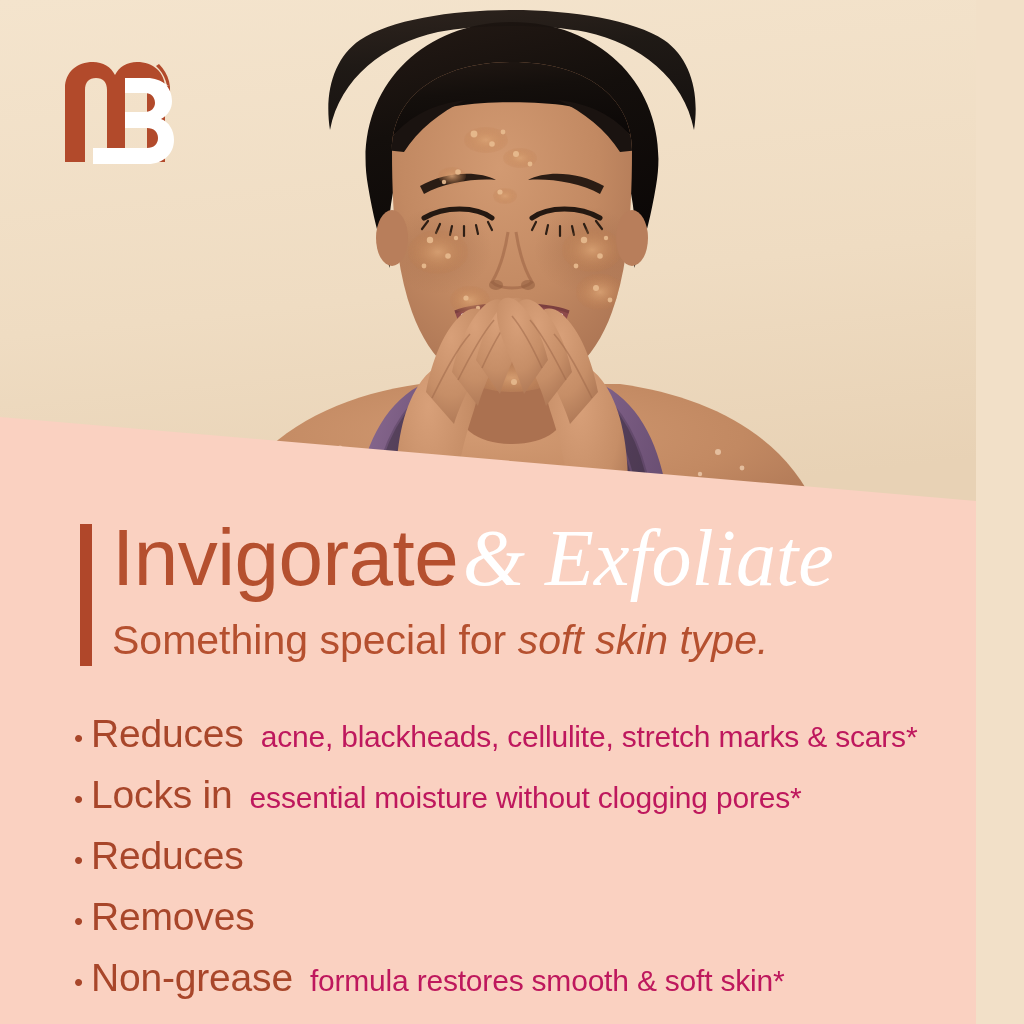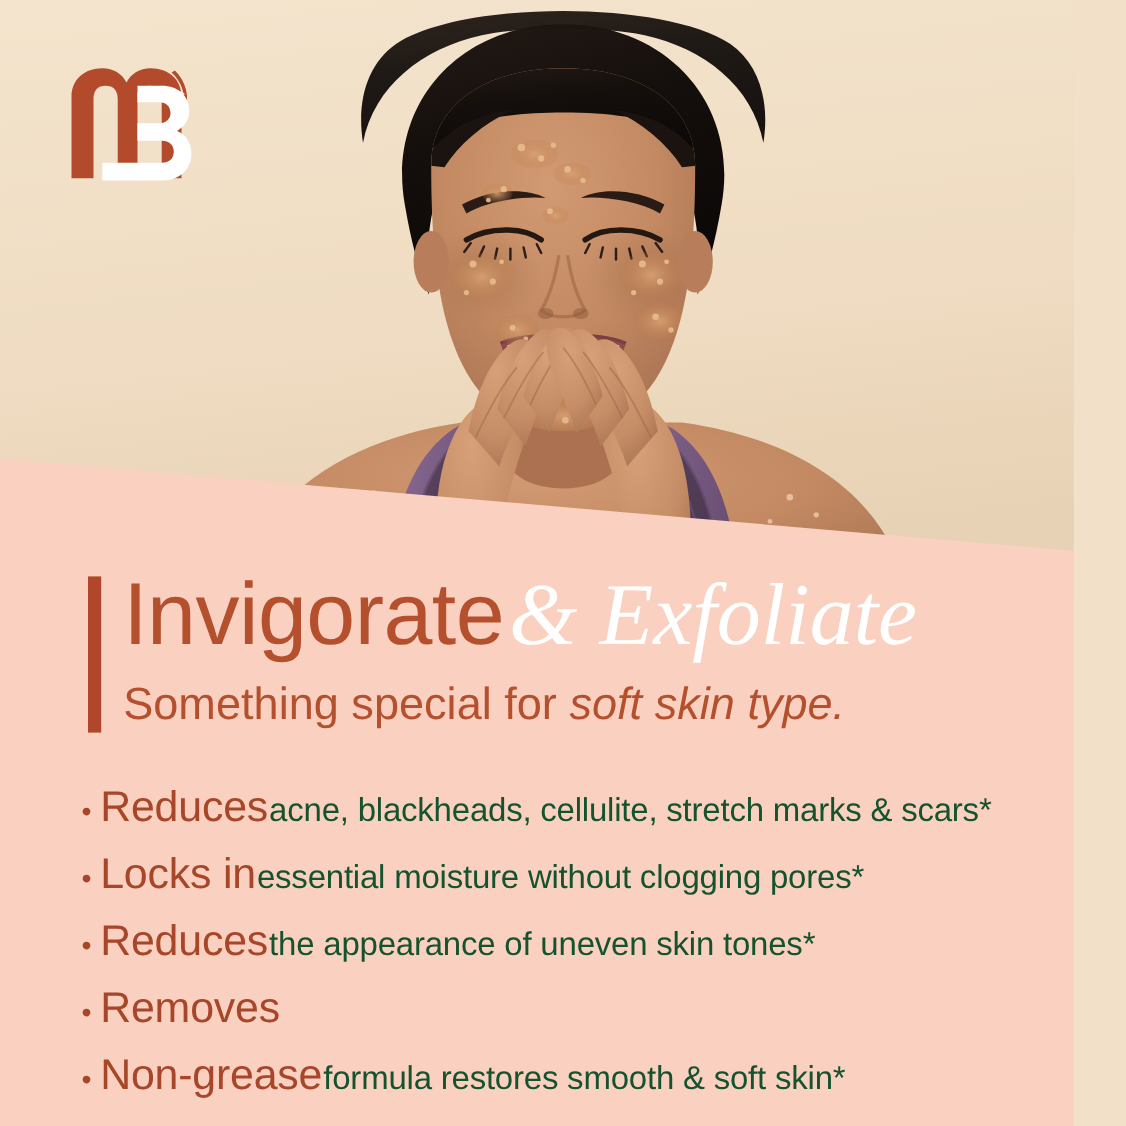--- a/index.html
+++ b/index.html
@@ -100,24 +100,24 @@
   .b-strong{
     font-size:39px;
     font-weight:400;
     color:#a8462a;
     font-family:"Liberation Sans", sans-serif;
     letter-spacing:-0.2px;
   }
   .b-rest{
     font-size:30px;
     font-weight:400;
-    color:#14532d;
+    color:#be185d;
     font-family:"Liberation Sans", sans-serif;
     letter-spacing:-0.2px;
-    margin-left:1px;
+    margin-left:17px;
   }
 </style>
 </head>
 <body>
 
 <div id="ad">
 
   <div class="photo">
     <svg class="photo-svg" viewBox="0 0 1024 540" preserveAspectRatio="none">
       <defs>
@@ -382,21 +382,20 @@
 
     <div class="bullet">
       <span class="dot">•</span>
       <span class="b-strong">Locks in</span>
       <span class="b-rest">essential moisture without clogging pores*</span>
     </div>
 
     <div class="bullet">
       <span class="dot">•</span>
       <span class="b-strong">Reduces</span>
-      <span class="b-rest">the appearance of uneven skin tones*</span>
     </div>
 
     <div class="bullet">
       <span class="dot">•</span>
       <span class="b-strong">Removes</span>
     </div>
 
     <div class="bullet">
       <span class="dot">•</span>
       <span class="b-strong">Non-grease</span>

